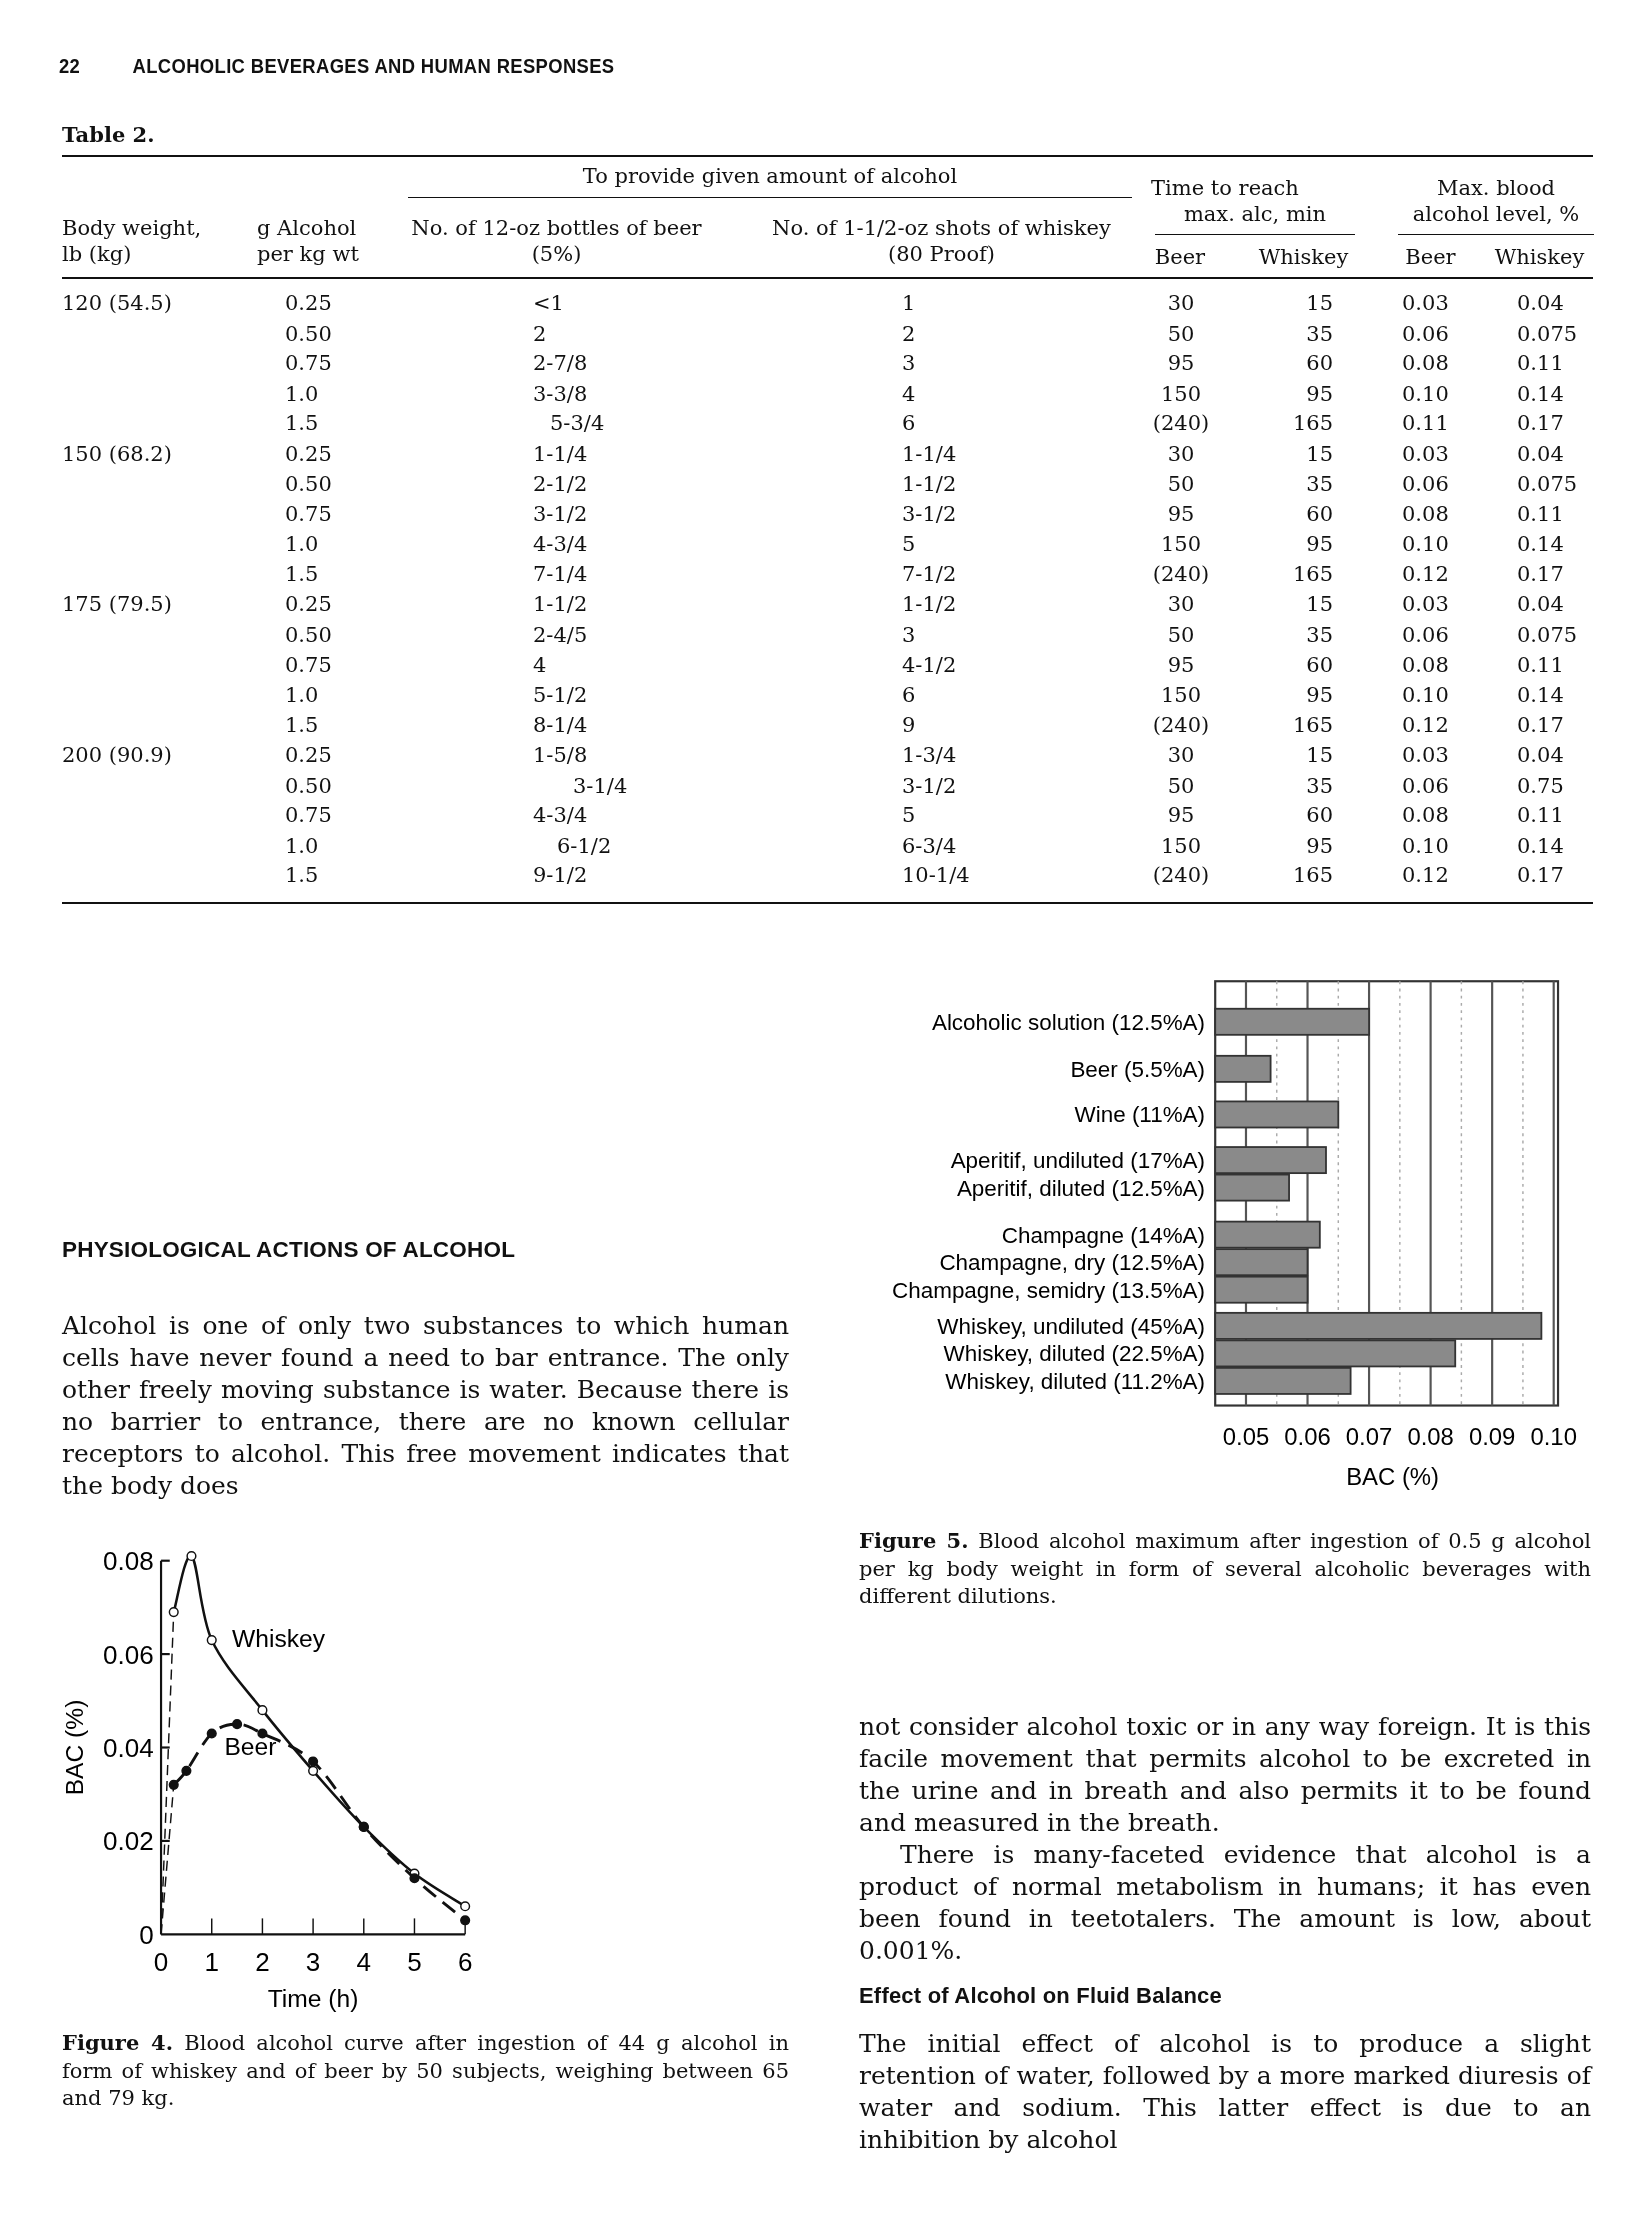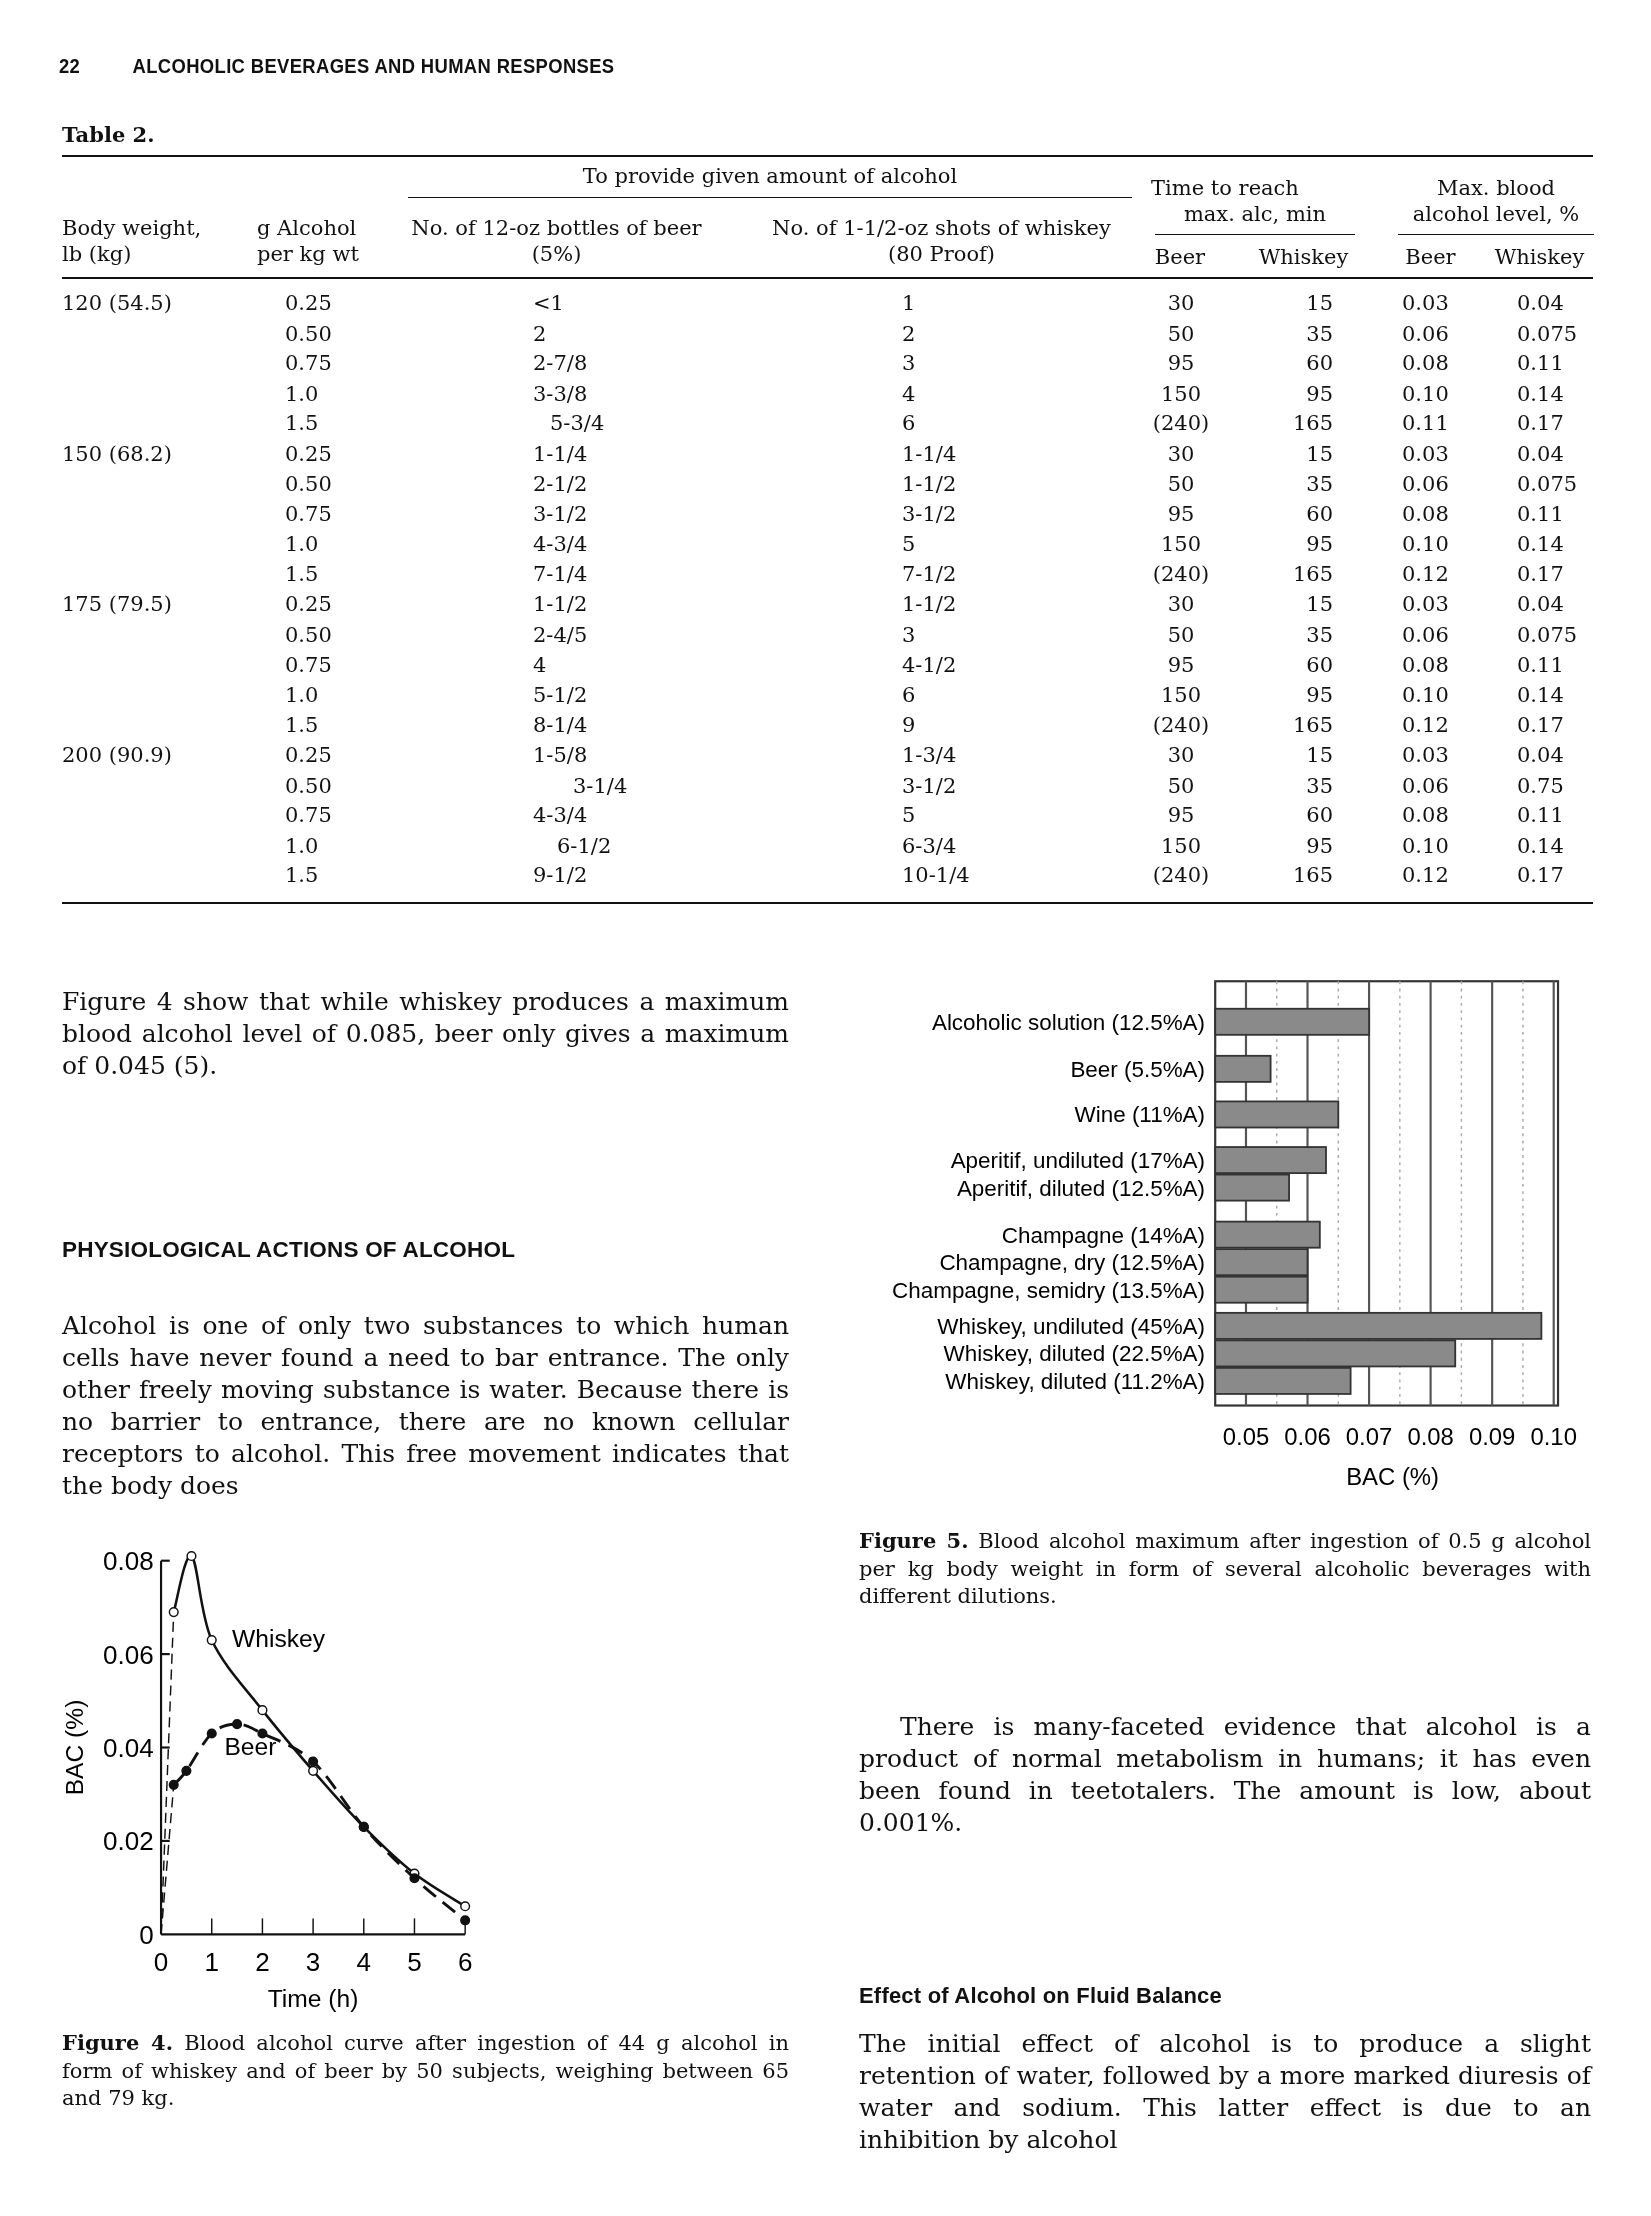--- a/index.html
+++ b/index.html
@@ -193,21 +193,20 @@
     <div class="cell" style="left:285px;top:863px;">1.5</div>
     <div class="cell" style="left:533px;top:863px;">9-1/2</div>
     <div class="cell" style="left:902px;top:863px;">10-1/4</div>
     <div class="cell" style="left:1152px;top:863px;width:58px;text-align:center;">(240)</div>
     <div class="cell" style="left:1282px;top:863px;width:51px;text-align:right;">165</div>
     <div class="cell" style="left:1402px;top:863px;">0.12</div>
     <div class="cell" style="left:1517px;top:863px;">0.17</div>
   </div>
 
 <div class="body-text" style="left:62px;top:986px;width:727px;">
-  <p>Figure 4 show that while whiskey produces a maximum blood alcohol level of 0.085, beer only gives a maximum of 0.045 (5).</p>
 </div>
 <div class="sec-head" style="left:62px;top:1237px;">PHYSIOLOGICAL ACTIONS OF ALCOHOL</div>
 <div class="body-text" style="left:62px;top:1310px;width:727px;">
   <p>Alcohol is one of only two substances to which human cells have never found a need to bar entrance. The only other freely moving substance is water. Because there is no barrier to entrance, there are no known cellular receptors to alcohol. This free movement indicates that the body does</p>
 </div>
 
 <svg id="fig4" class="abs" style="left:51px;top:1536px;" width="753" height="507" viewBox="0 0 1040 700">
     <line x1="152" y1="34" x2="152" y2="550" stroke="#111" stroke-width="3"></line>
     <line x1="152" y1="550" x2="572" y2="550" stroke="#111" stroke-width="3"></line>
     <text x="142" y="563" text-anchor="end" font-size="36">0</text>
@@ -305,19 +304,20 @@
     <text x="483.49999999999994" y="539" text-anchor="end" font-size="31">Whiskey, diluted (22.5%A)</text>
     <rect x="497.49999999999994" y="548" width="187.00000000000006" height="36" fill="#8a8a8a" stroke="#333" stroke-width="2.5"></rect>
     <text x="483.49999999999994" y="577" text-anchor="end" font-size="31">Whiskey, diluted (11.2%A)</text>
   </svg>
 <div class="caption" style="left:859px;top:1527px;width:732px;">
   <b>Figure 5.</b>
   <span>Blood alcohol maximum after ingestion of 0.5 g alcohol per kg body weight in form of several alcoholic beverages with different dilutions.</span>
 </div>
 
 <div class="body-text" style="left:859px;top:1711px;width:732px;">
+  <p>not consider alcohol toxic or in any way foreign. It is this facile movement that permits alcohol to be excreted in the urine and in breath and also permits it to be found and measured in the breath.</p>
   <p class="ind">There is many-faceted evidence that alcohol is a product of normal metabolism in humans; it has even been found in teetotalers. The amount is low, about 0.001%.</p>
 </div>
 <div class="sec-head" style="left:859px;top:1983px;font-size:22px;">Effect of Alcohol on Fluid Balance</div>
 <div class="body-text" style="left:859px;top:2028px;width:732px;">
   <p>The initial effect of alcohol is to produce a slight retention of water, followed by a more marked diuresis of water and sodium. This latter effect is due to an inhibition by alcohol</p>
 </div>
 
 
 </body></html>

